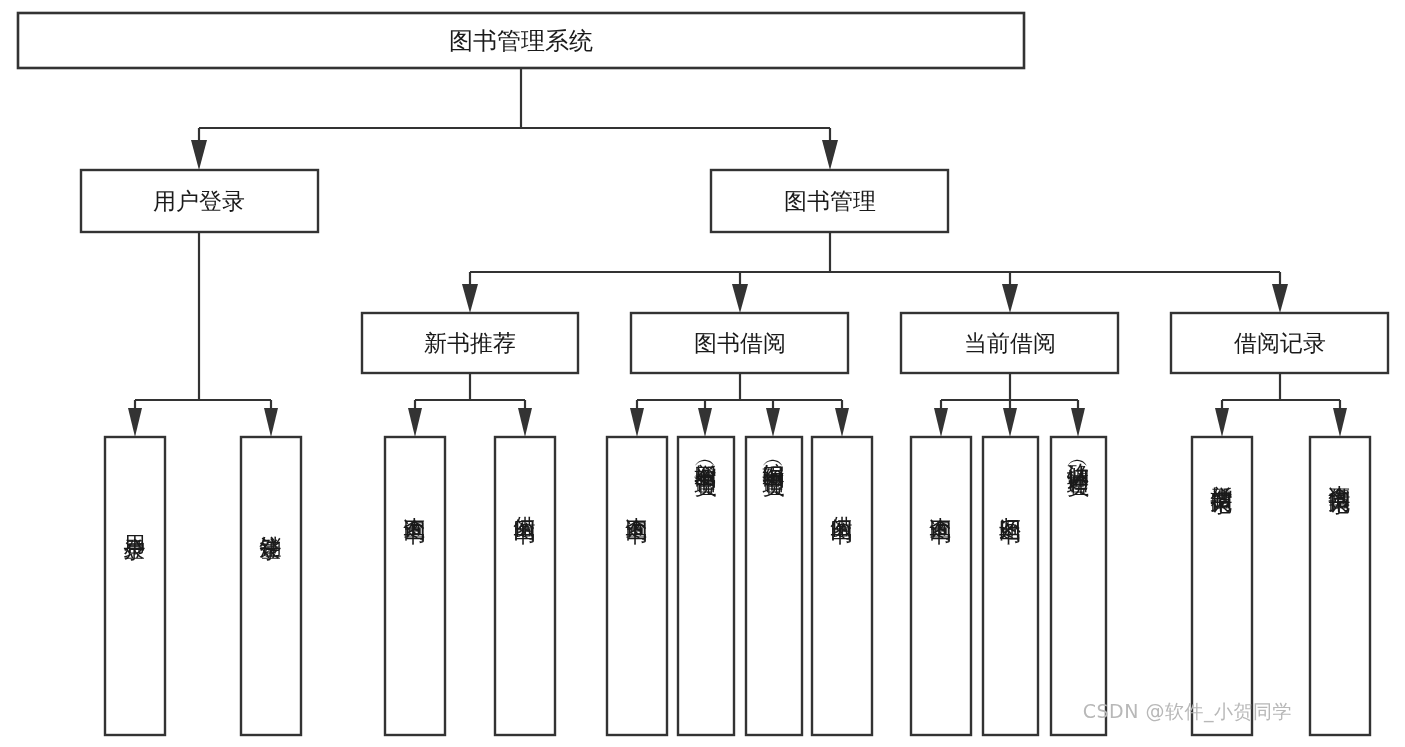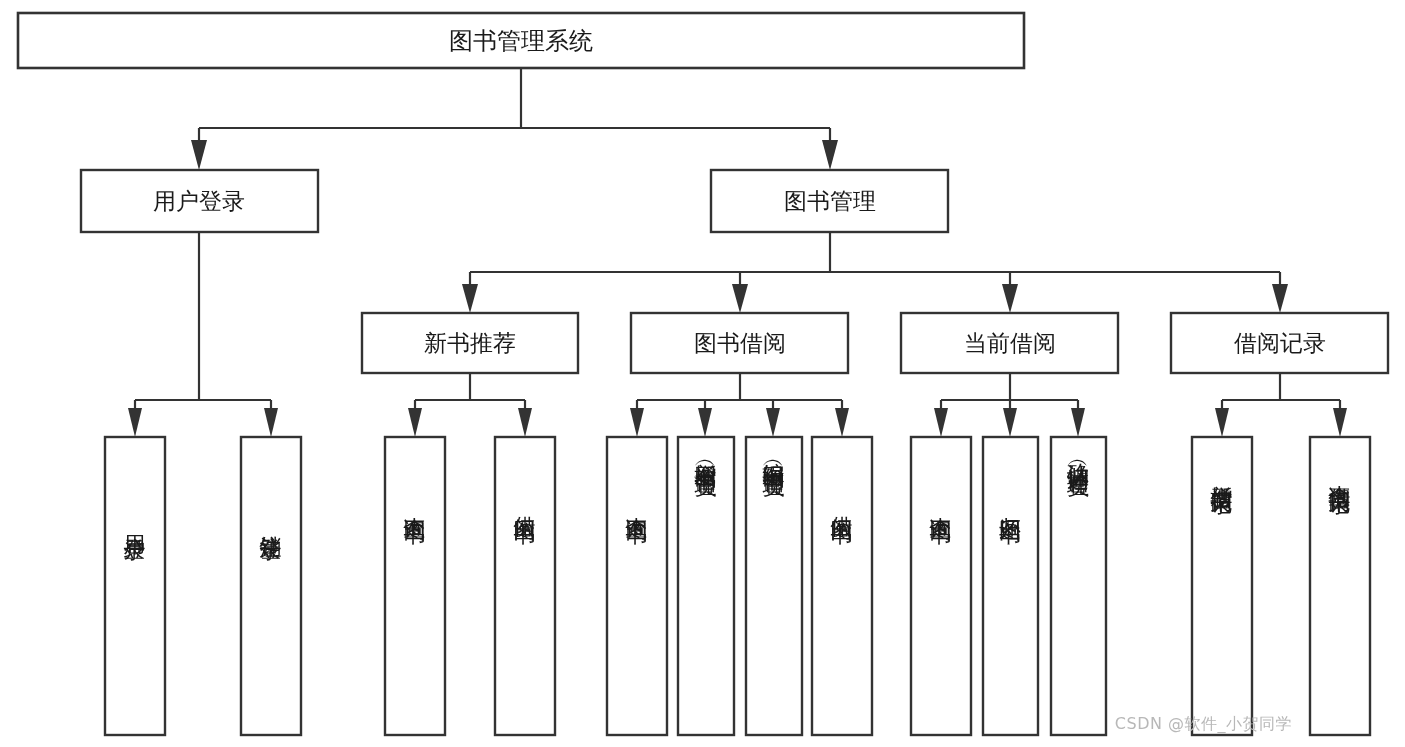--- a/index.html
+++ b/index.html
@@ -76,23 +76,23 @@
     font-size: 22px;
     line-height: 1.05;
     letter-spacing: 2px;
     color: #1a1a1a;
     white-space: nowrap;
     text-align: start;
   }
   .watermark {
     position: absolute;
     right: 10px;
-    bottom: 12px;
-    font-family: "DejaVu Sans", "Liberation Sans", sans-serif;
-    font-size: 16px;
+    bottom: 22px;
+    font-family: "DejaVu Sans", "Liberation Sans", sans-serif;
+    font-size: 19px;
     color: #b8b8b8;
     letter-spacing: 0.5px;
     white-space: nowrap;
     pointer-events: none;
   }
 </style>
 </head>
 <body>
 
 <div id="diagram-root">

